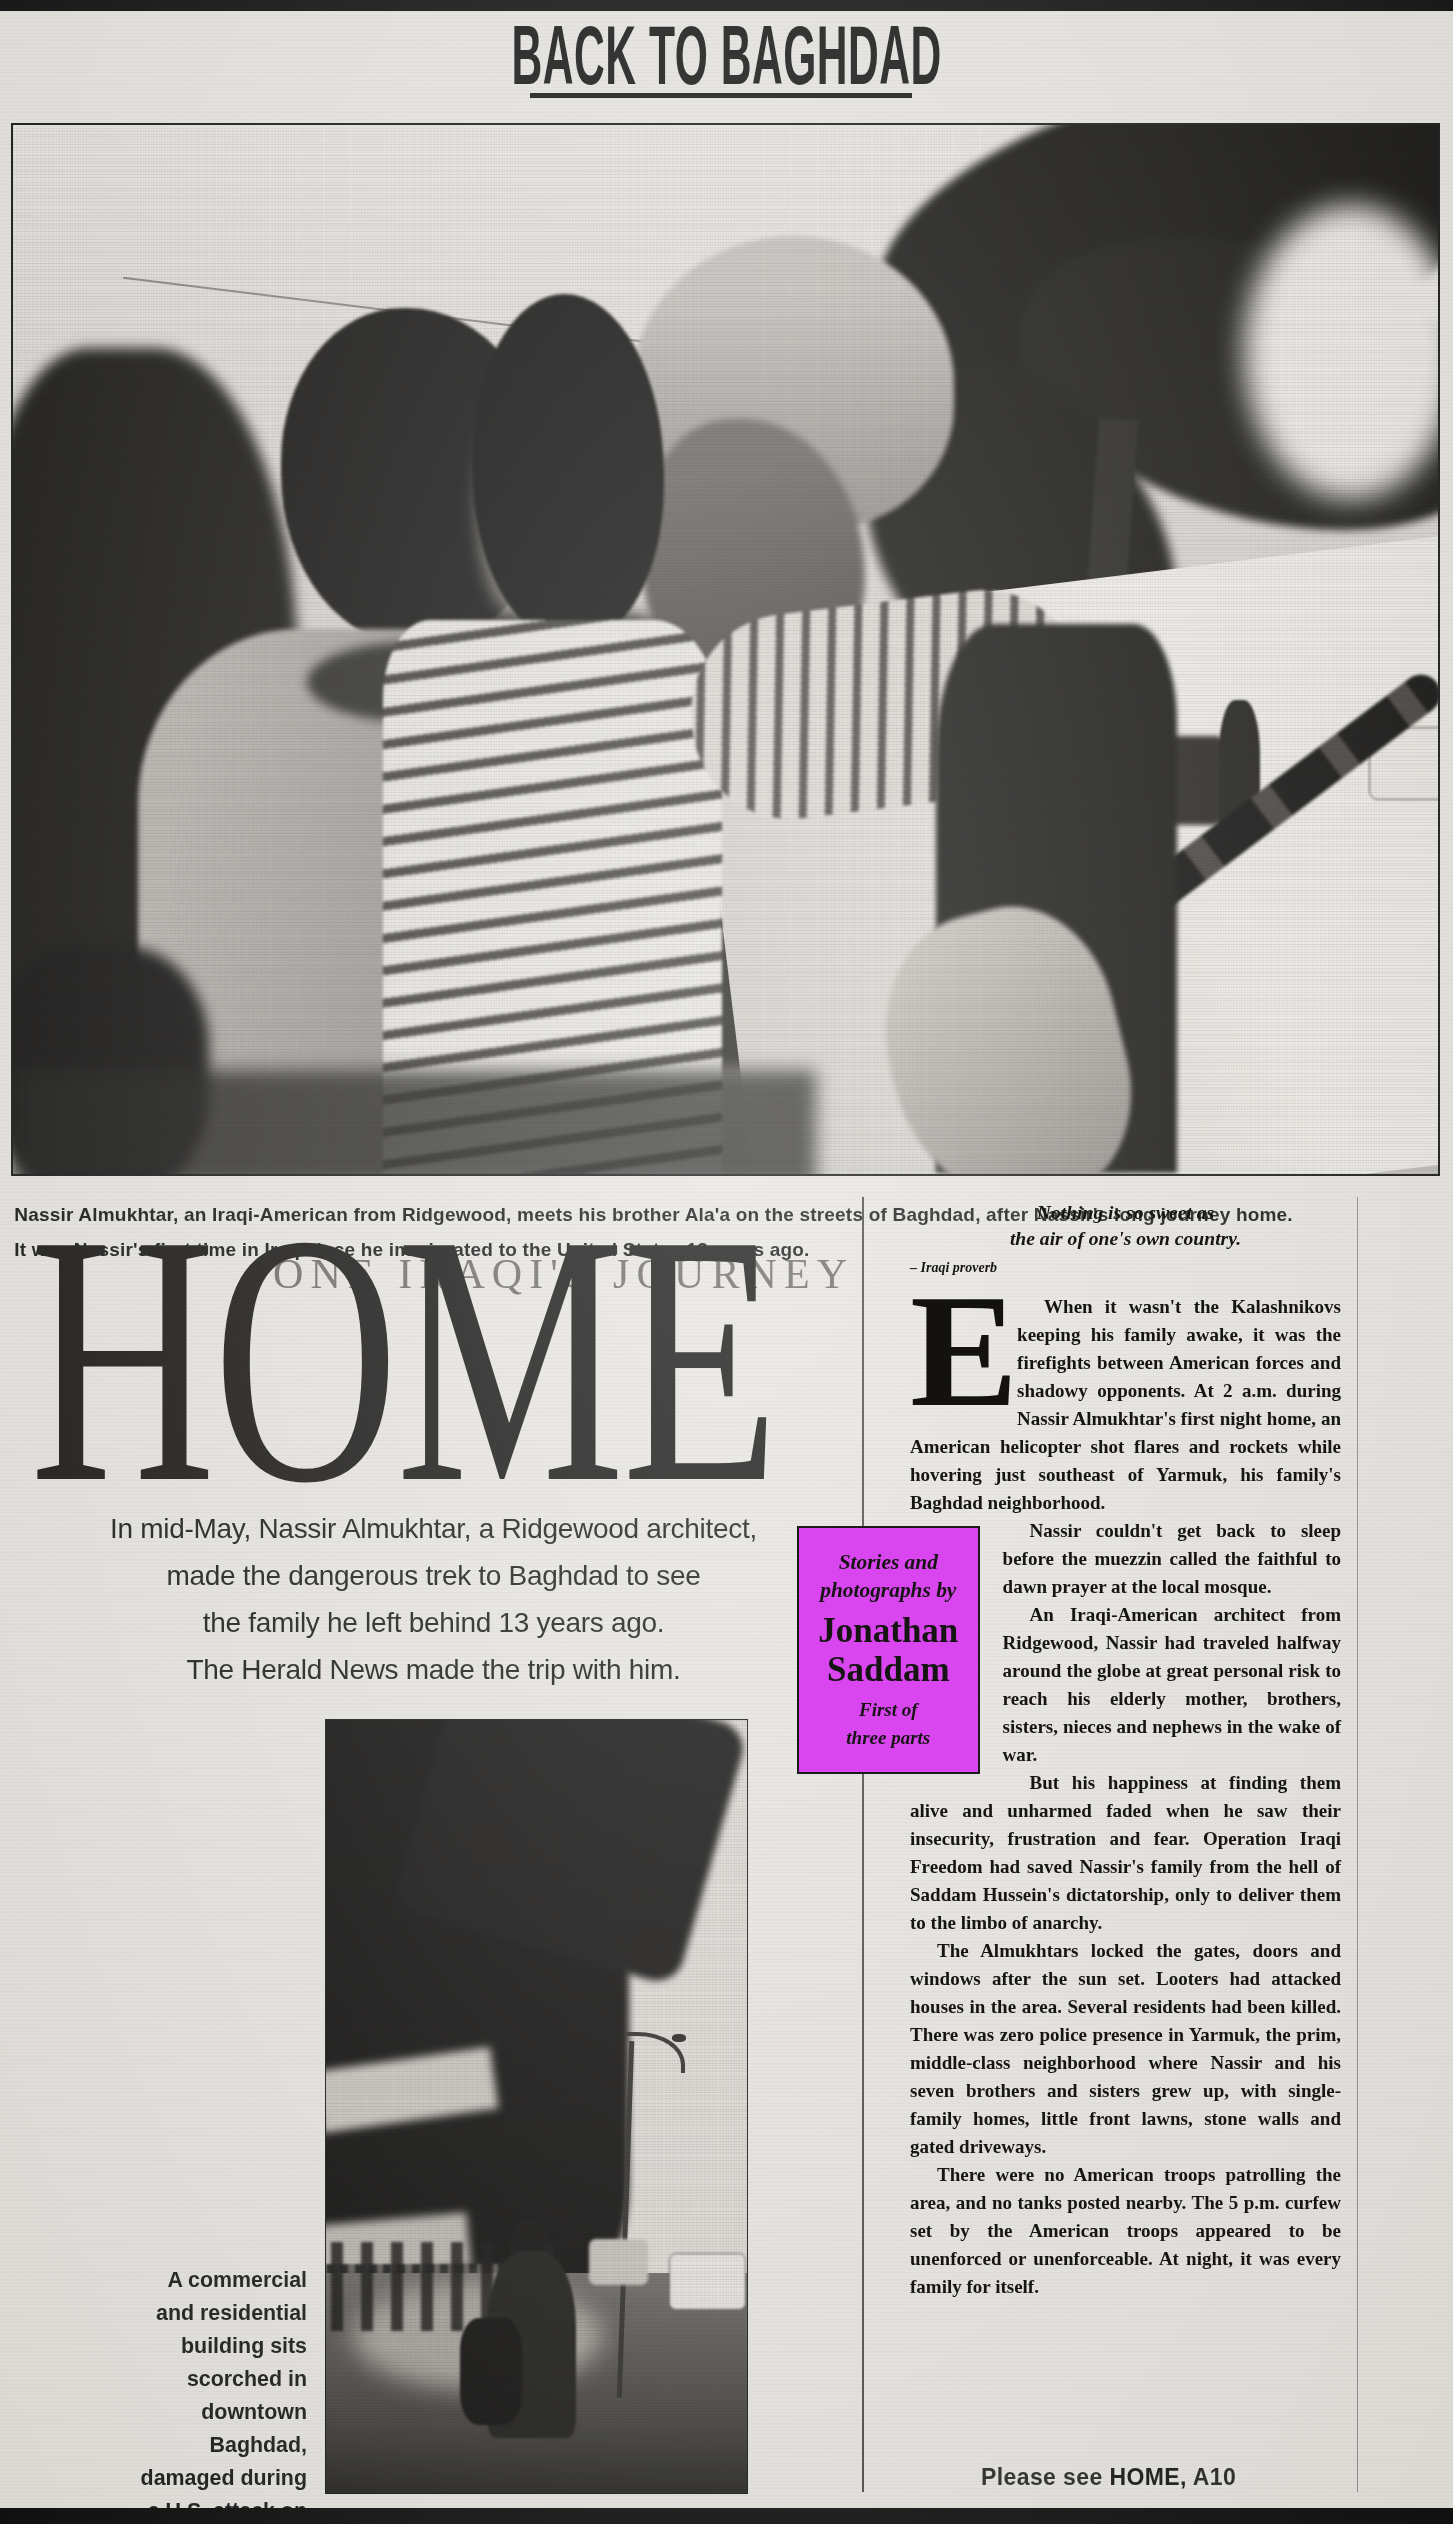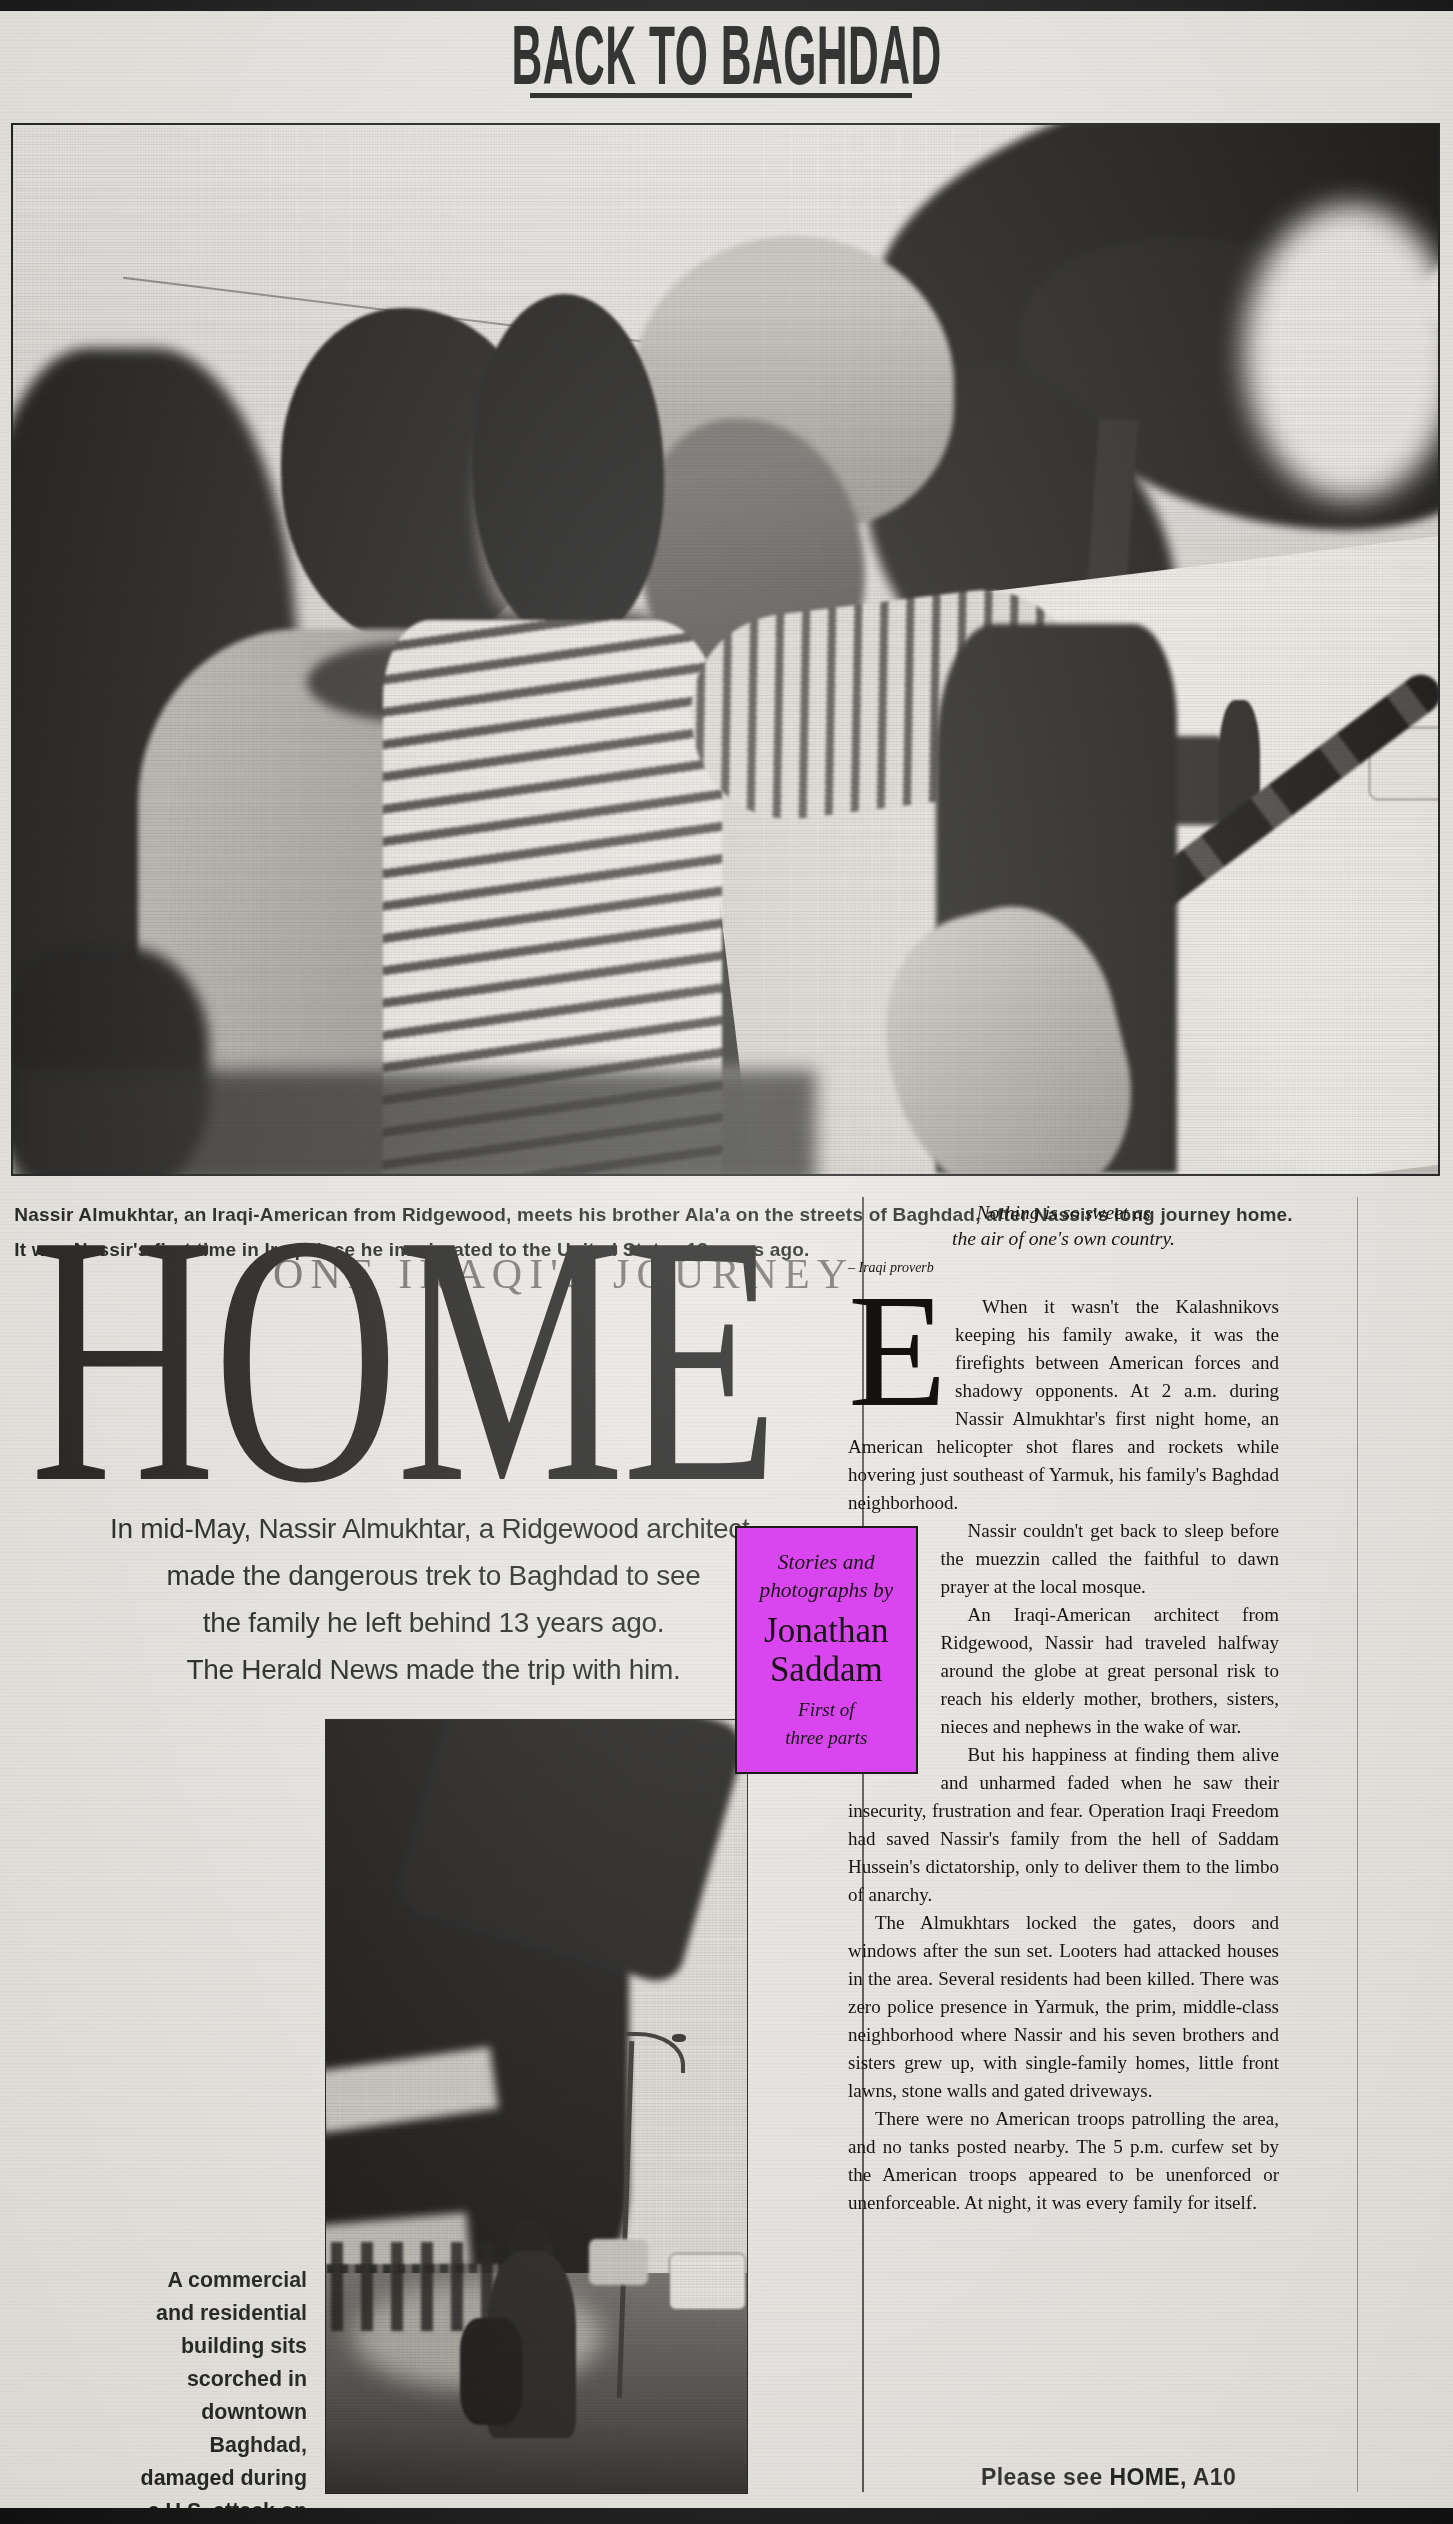--- a/index.html
+++ b/index.html
@@ -86,21 +86,21 @@
     background:repeating-linear-gradient(90deg,#141312 0 12.5px,transparent 12.5px 30px);}
   .bp-man-head{left:186px;top:498px;width:36px;height:39px;background:#0f0e0d;border-radius:50%;}
   .bp-man-body{left:161px;top:531px;width:89px;height:187px;background:#1b1a18;border-radius:40% 40% 10% 10%;filter:blur(0.9px);}
   .bp-bag{left:134px;top:598px;width:62px;height:107px;background:#0e0d0c;border-radius:30%;filter:blur(0.9px);}
   .bp-car1{left:343px;top:533px;width:75px;height:55px;background:#e9e7e1;border:1.8px solid #5c5955;border-radius:7.1px;filter:blur(0.9px);}
   .bp-car2{left:263px;top:519px;width:59px;height:46px;background:#c7c4be;border-radius:7.1px;filter:blur(1.8px);}
   .building-caption{position:absolute;left:77px;top:2264px;width:230px;text-align:right;
     font-family:"Liberation Sans",sans-serif;font-weight:700;font-size:21.4px;line-height:33px;
     color:#1b1b1b;white-space:pre-line;}
   
-  #column{position:absolute;left:848px;top:1200px;width:431px;z-index:1;color:#161514;}
+  #column{position:absolute;left:910px;top:1200px;width:431px;z-index:1;color:#161514;font-weight:bold;}
   .epigraph{text-align:center;font-style:italic;font-size:19.6px;line-height:26px;white-space:pre-line;}
   .epigraph-attr{text-align:left;padding-right:23px;font-style:italic;font-size:14px;line-height:27px;margin:1.8px 0 12.5px 0;}
   .bp-text p, .lead-par{font-size:19px;line-height:28px;text-align:justify;margin:0;}
   .bp-text p{text-indent:27px;}
   .dropcap{float:left;width:100px;height:112px;font-size:162px;line-height:112px;color:#131211;margin:1.8px 7.1px 0 0;
     font-family:"Liberation Serif",serif;}
   .byline-box{float:left;width:150px;margin:9px 23px 10.7px -113px;border:2.7px solid #1d1c1a;background:#d946ef;
     padding:19.6px 14.3px;text-align:center;position:relative;z-index:2;}
   .byline-credit{font-style:italic;font-size:21.4px;line-height:28px;white-space:pre-line;}
   .byline-author{font-size:35px;line-height:39px;margin:7.1px 0;white-space:pre-line;}

